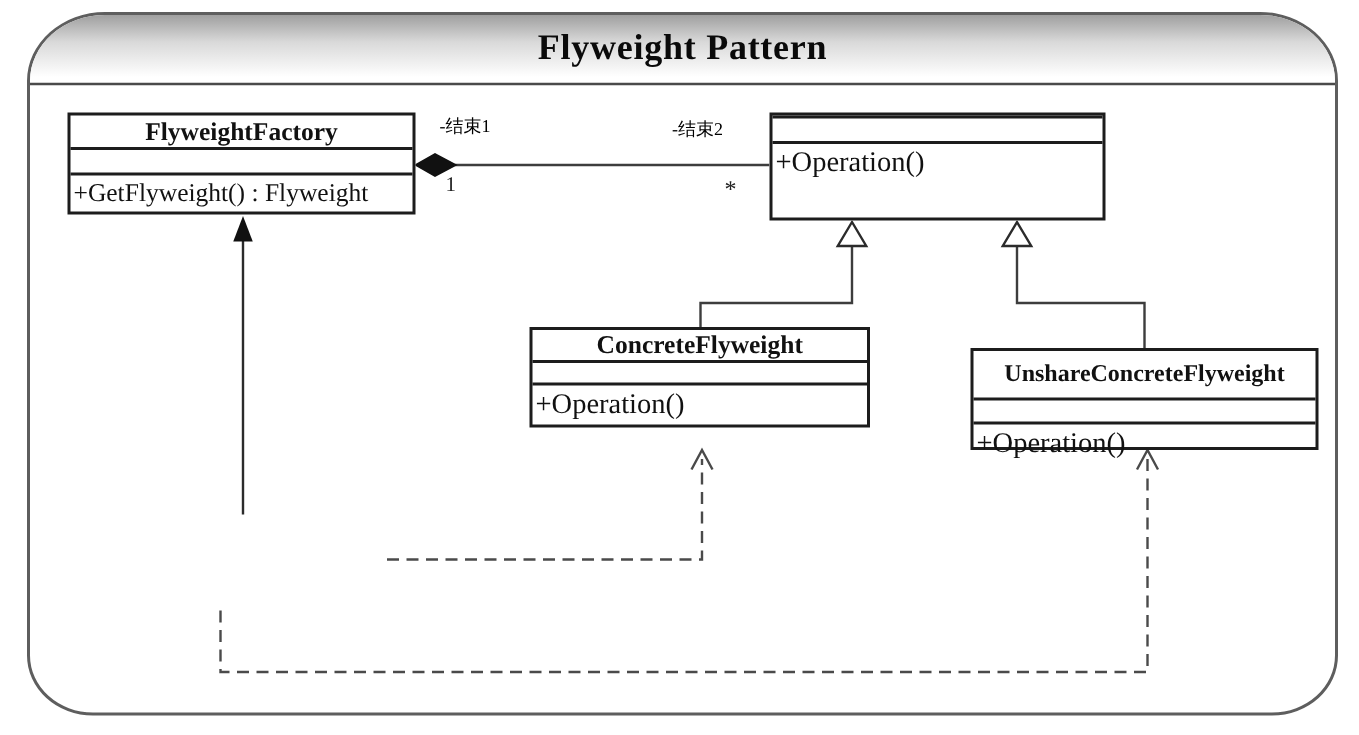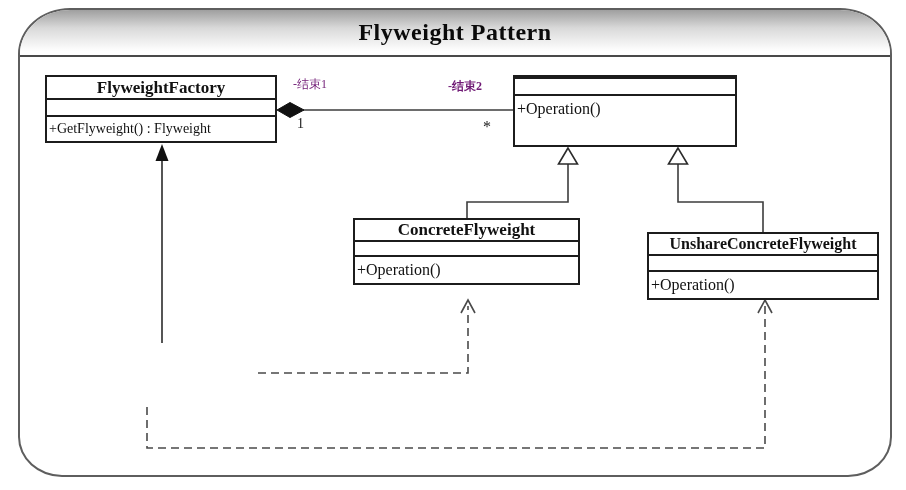--- a/index.html
+++ b/index.html
@@ -30,25 +30,25 @@
   }
   .uml-title{
     text-align:center;font-weight:bold;font-size:17px;overflow:hidden;white-space:nowrap;
     display:flex;align-items:center;justify-content:center;
   }
   .uml-title.italic{font-style:italic;}
   .uml-attrs{
     border-top:2px solid #1c1c1c;border-bottom:2px solid #1c1c1c;box-sizing:content-box;
   }
   .uml-methods{
-    font-size:16px;padding-left:2px;display:flex;align-items:center;white-space:nowrap;overflow:hidden;
+    font-size:19px;padding-left:2px;display:flex;align-items:center;white-space:nowrap;overflow:hidden;
   }
   
   .edge-label{
-    position:absolute;font-size:12px;color:#701a75;white-space:nowrap;
+    position:absolute;font-size:12px;color:#000000;white-space:nowrap;
   }
   .mult-label{
     position:absolute;font-size:14px;color:#222;white-space:nowrap;
   }
   svg{position:absolute;left:0;top:0;}
 </style>
 </head>
 <body>
 
 <div class="stage">
@@ -88,39 +88,39 @@
 
     <g>
       <polyline points="147,407 147,448 765,448 765,306" fill="none" stroke="#4a4a4a" stroke-width="1.6" stroke-dasharray="8,5"></polyline>
       <polyline points="758,313 765,300 772,313" fill="none" stroke="#4a4a4a" stroke-width="1.6"></polyline>
     </g>
   </svg>
 
   <div class="uml-class" style="left:45px;top:75px;width:232px;height:68px;">
     <div class="uml-title" style="height:21px;font-size:17px;">FlyweightFactory</div>
     <div class="uml-attrs" style="height:15px;"></div>
-    <div class="uml-methods" style="height:24px;font-size:14px;">+GetFlyweight() : Flyweight</div>
+    <div class="uml-methods" style="height:24px;font-size:17px;">+GetFlyweight() : Flyweight</div>
   </div>
 
   <div class="uml-class" style="left:513px;top:75px;width:224px;height:72px;">
     <div class="uml-attrs" style="height:15px;"></div>
     <div class="uml-methods" style="height:25px;">+Operation()</div>
   </div>
 
   <div class="uml-class" style="left:353px;top:218px;width:227px;height:67px;">
     <div class="uml-title" style="height:20px;">ConcreteFlyweight</div>
     <div class="uml-attrs" style="height:13px;"></div>
     <div class="uml-methods" style="height:26px;">+Operation()</div>
   </div>
 
   <div class="uml-class" style="left:647px;top:232px;width:232px;height:68px;">
-    <div class="uml-title" style="height:20px;font-size:16px;">UnshareConcreteFlyweight</div>
+    <div class="uml-title" style="height:31px;font-size:16px;">UnshareConcreteFlyweight</div>
     <div class="uml-attrs" style="height:14px;"></div>
     <div class="uml-methods" style="height:26px;">+Operation()</div>
   </div>
 
 
   <div class="edge-label" style="left:293px;top:76px;">-结束1</div>
-  <div class="edge-label" style="left:448px;top:78px;font-weight:bold;">-结束2</div>
+  <div class="edge-label" style="left:448px;top:78px;">-结束2</div>
   <div class="mult-label" style="left:297px;top:116px;">1</div>
   <div class="mult-label" style="left:483px;top:118px;font-size:16px;">*</div>
 
 </div>
 
 </body></html>

